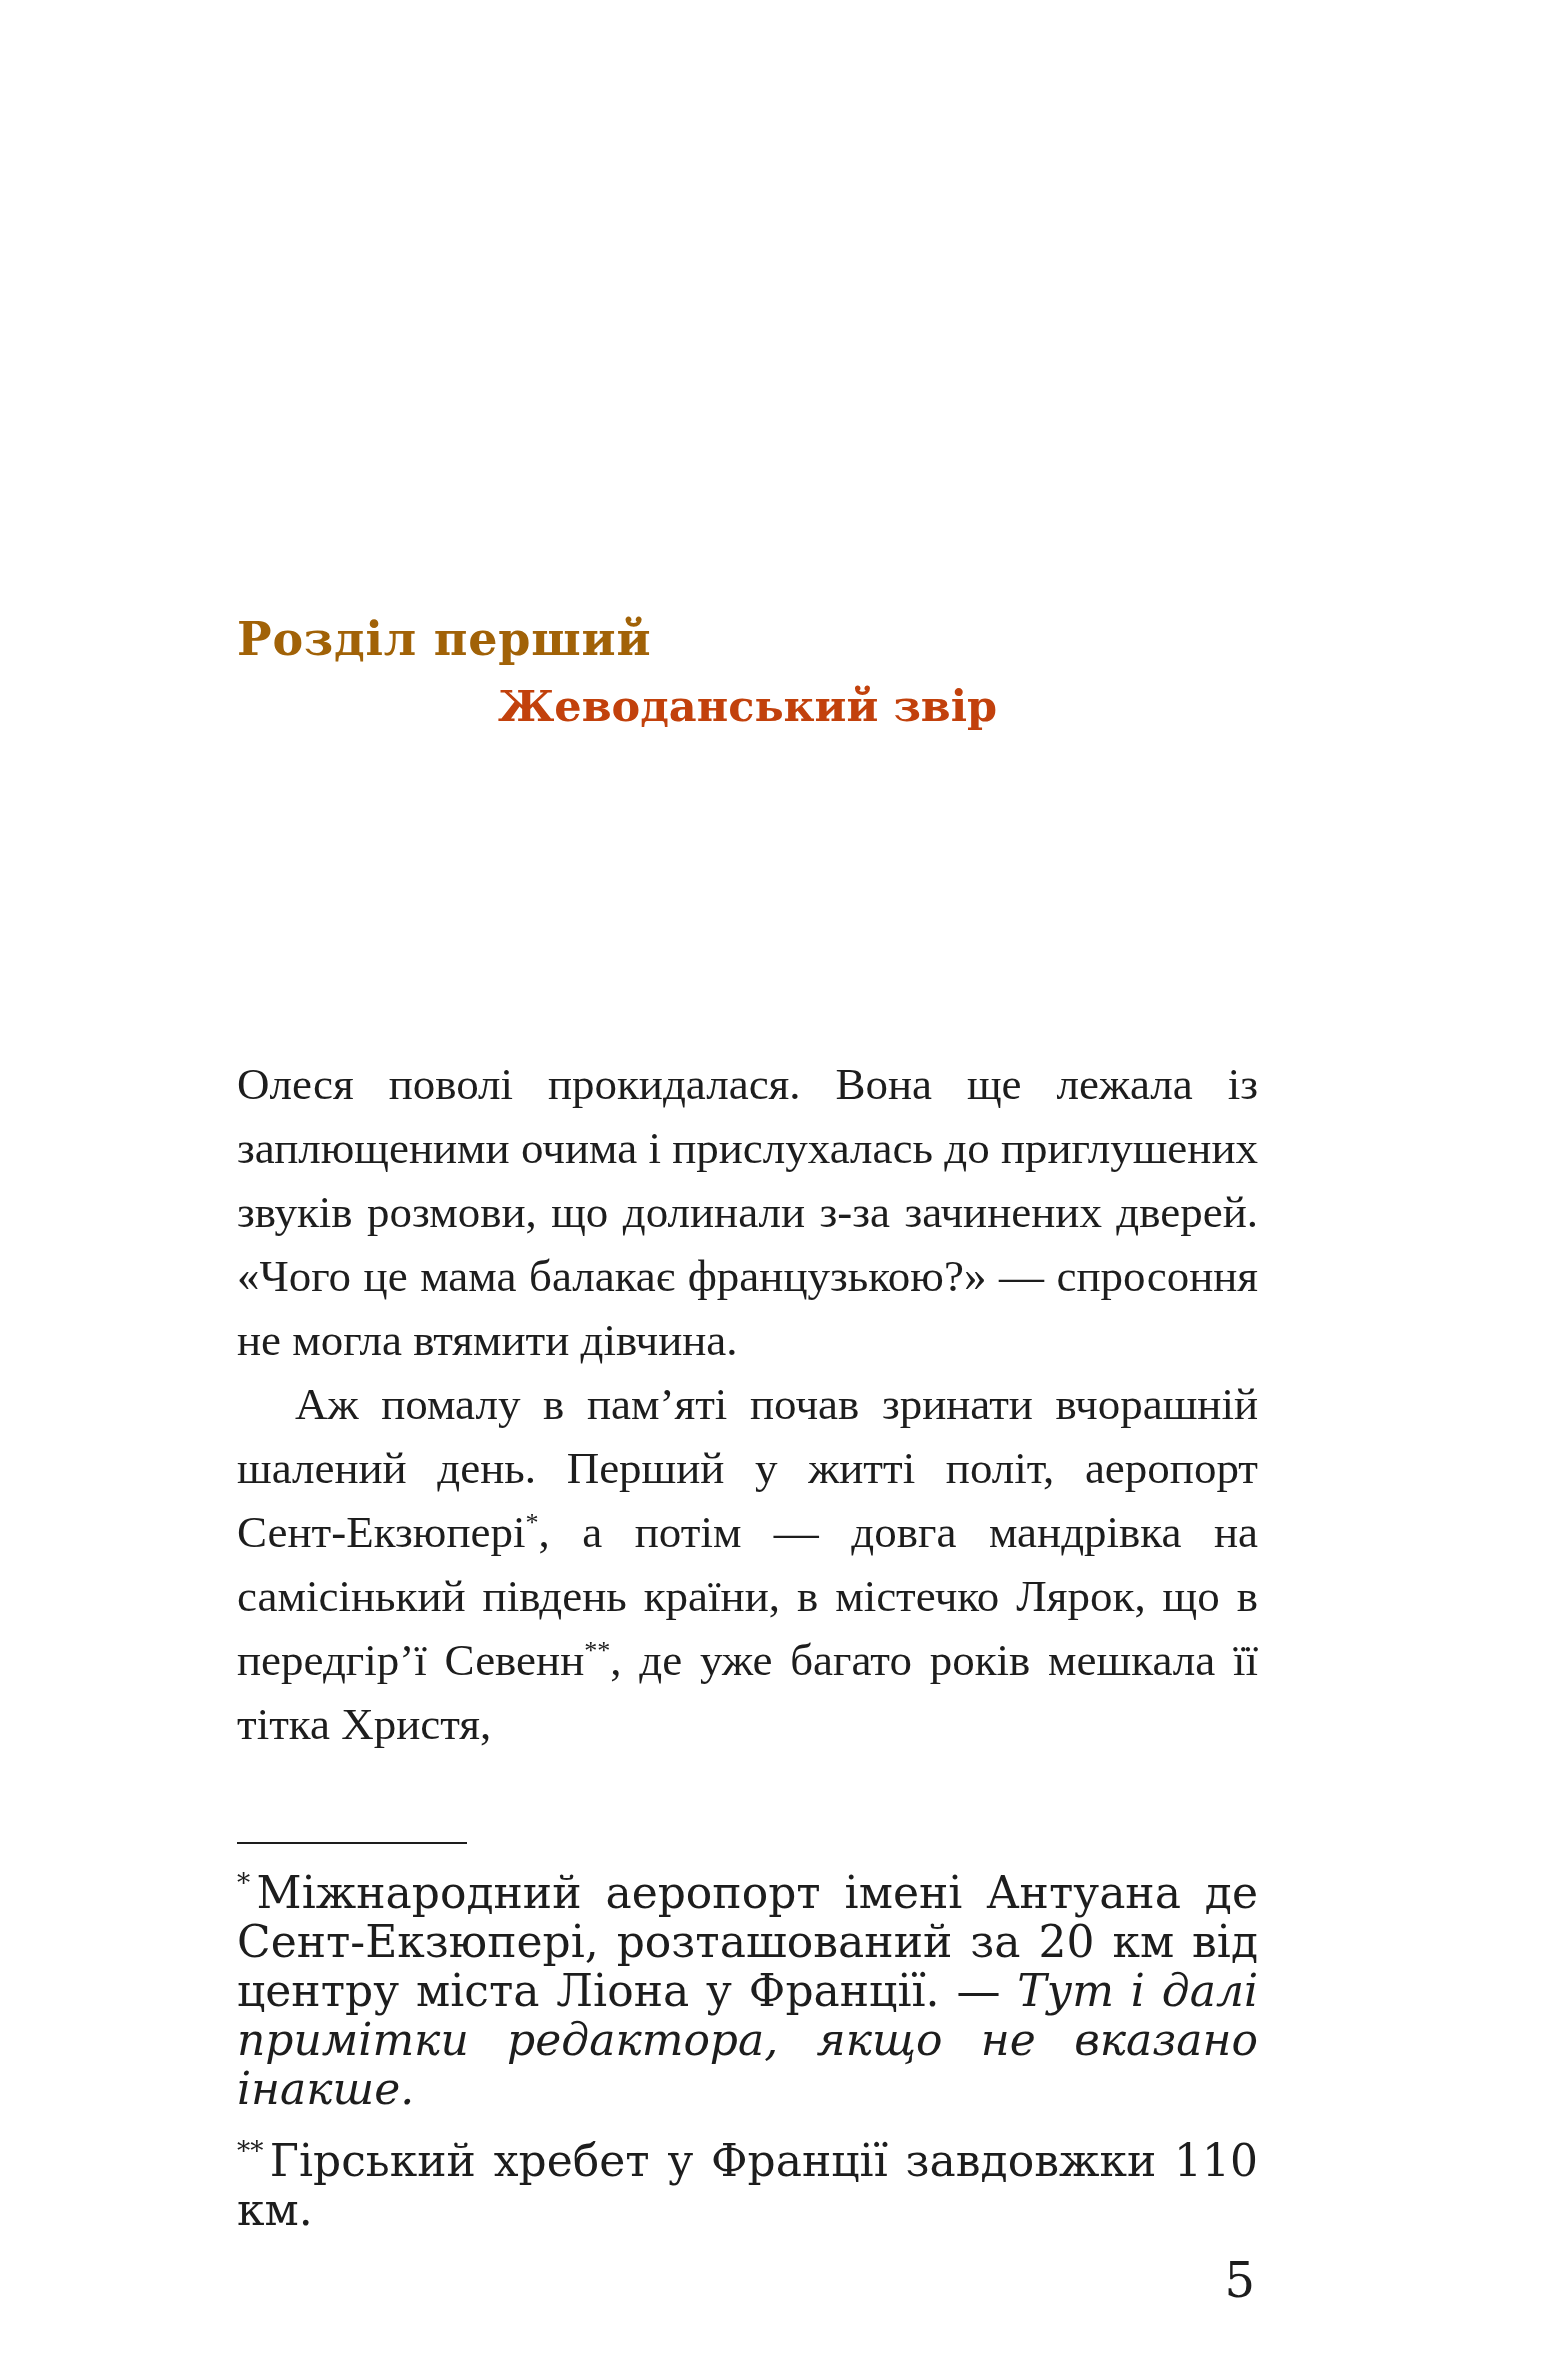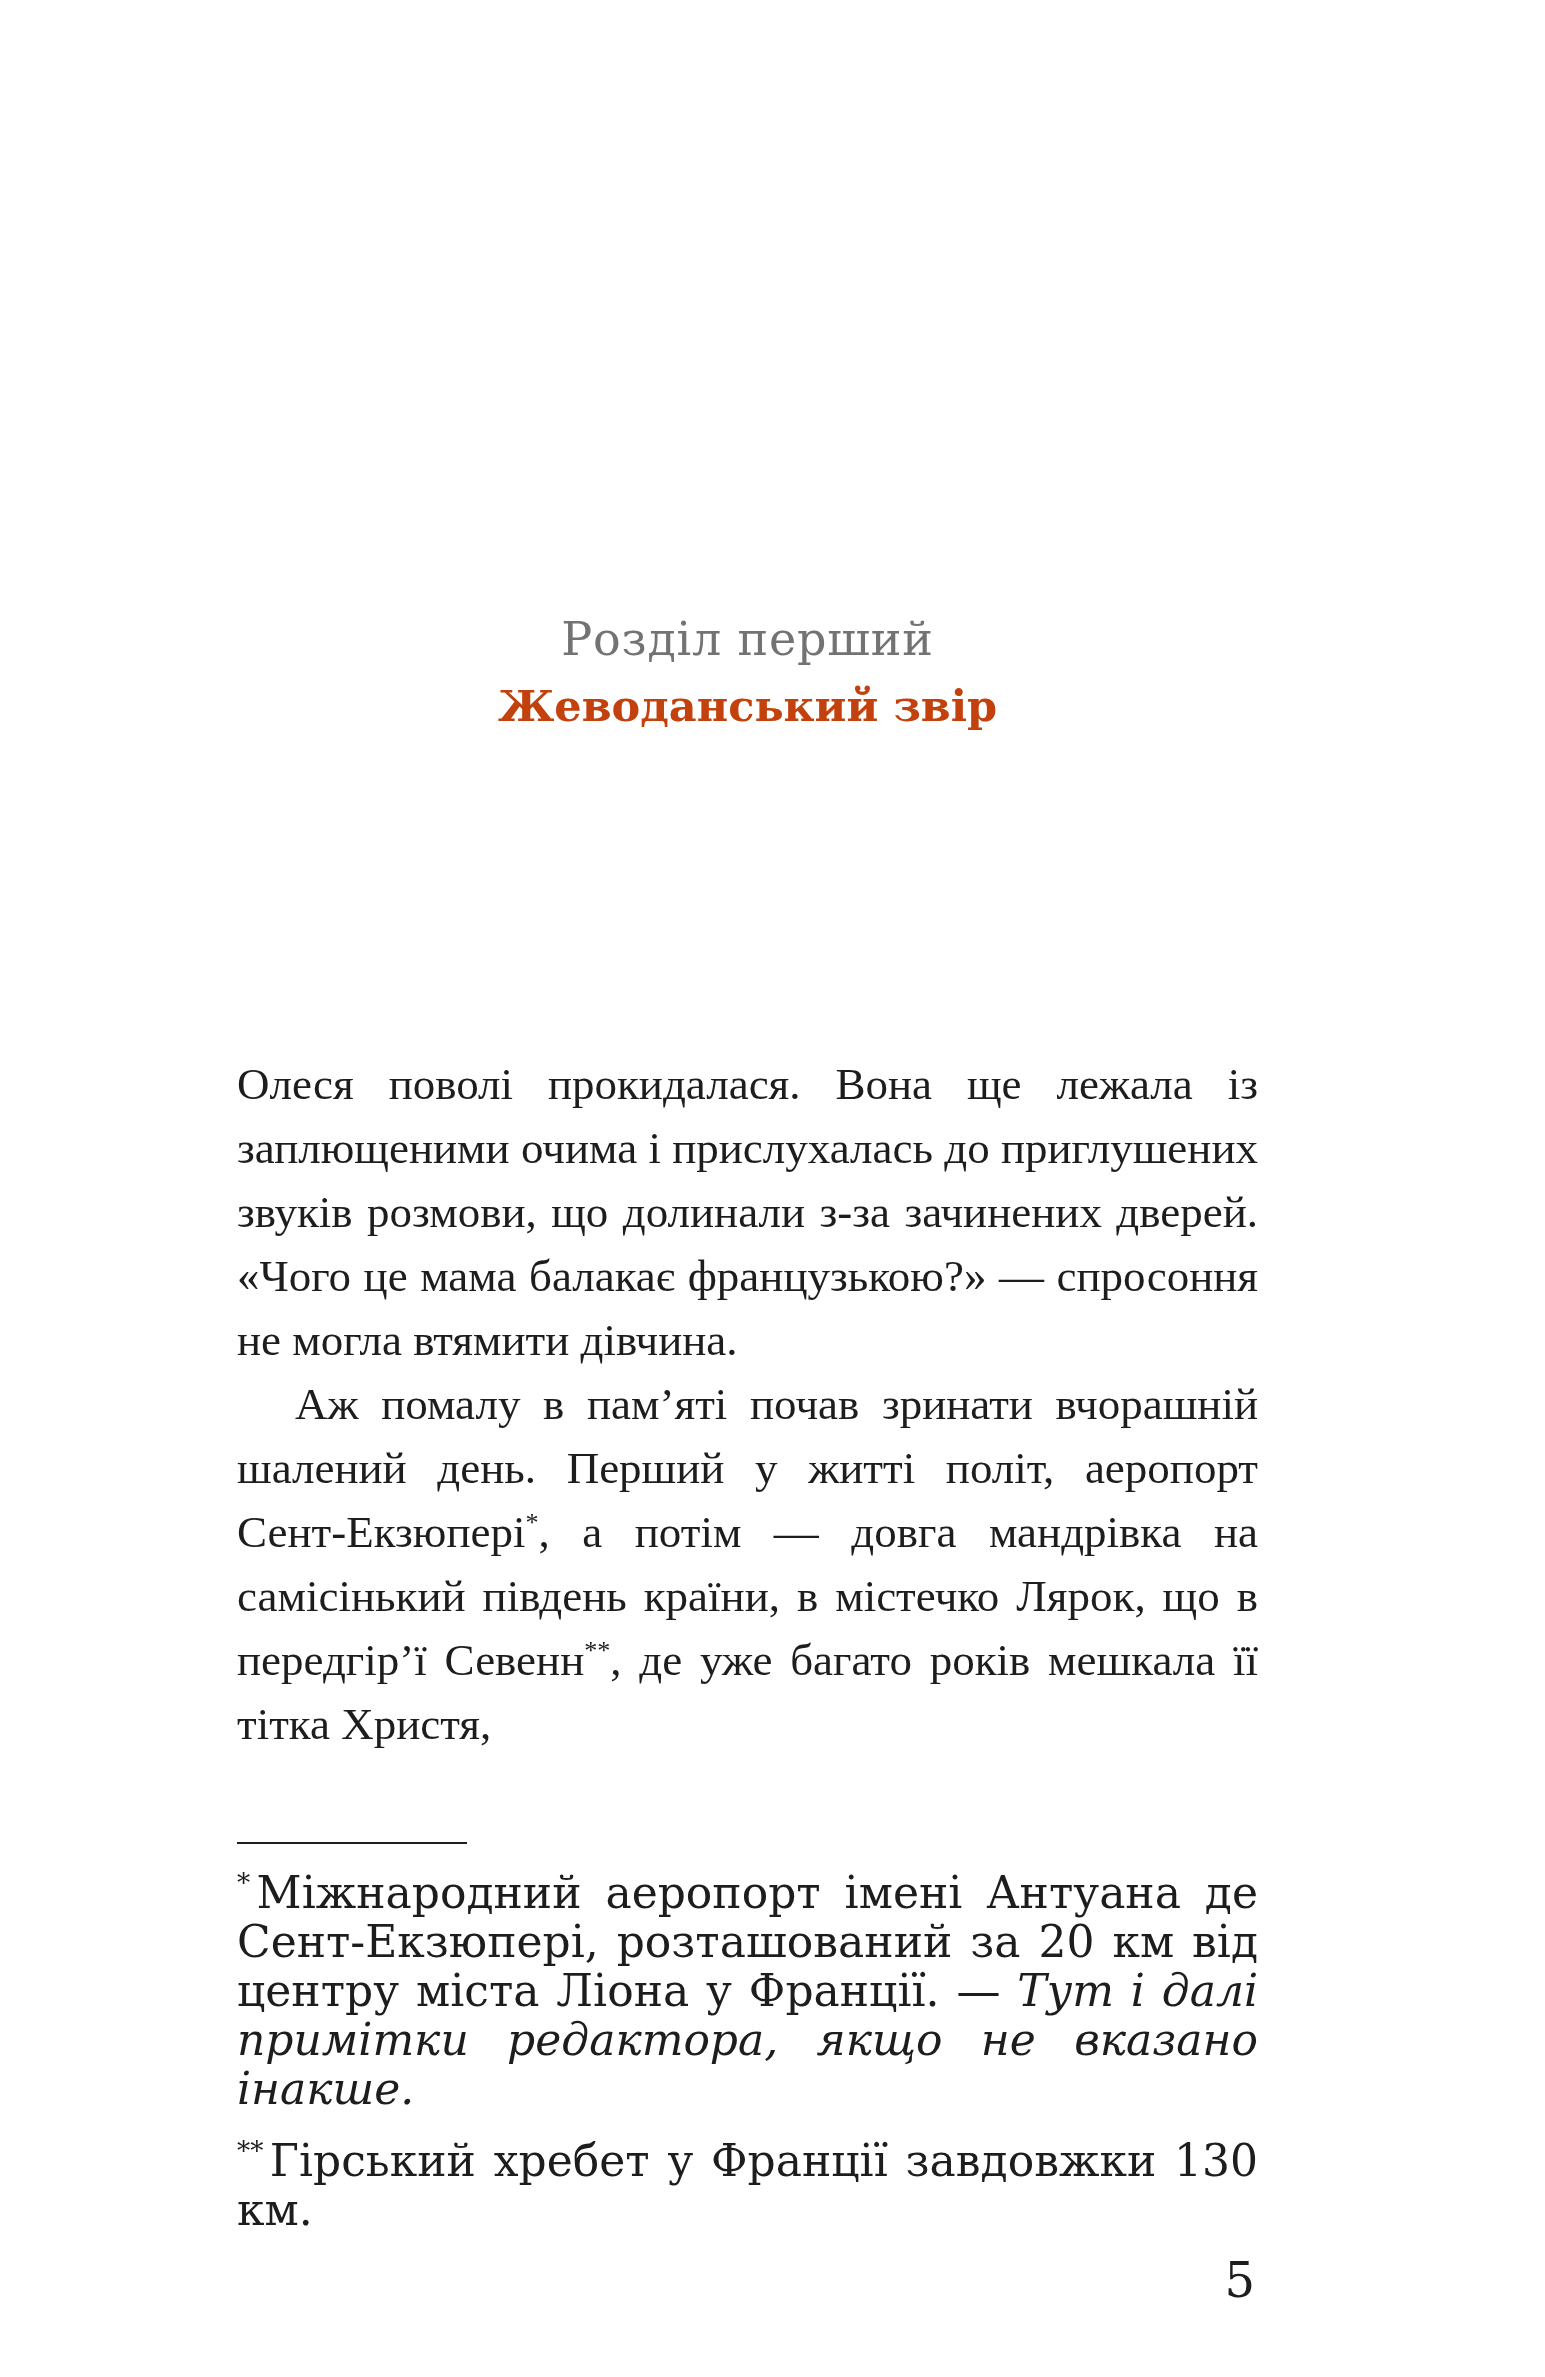--- a/index.html
+++ b/index.html
@@ -14,25 +14,24 @@
     overflow: hidden;
   }
   .content-col {
     position: absolute;
     left: 237px;
     top: 0;
     width: 1021px;
   }
   .chapter-label {
     margin-top: 612px;
-    text-align: center;
-    font-weight: normal;
+    font-weight: bold;
     font-size: 46px;
     line-height: 1.18;
-    color: #737373;
+    color: #a16207;
     letter-spacing: 0.8px;
   }
   .chapter-title {
     margin-top: 16px;
     text-align: center;
     font-weight: bold;
     font-size: 43px;
     line-height: 1.15;
     color: #c2410c;
   }
@@ -100,21 +99,21 @@
     </div>
 
   </div>
 
   <div class="footnote-block">
 
     <div class="footnote-rule"></div>
 
     <div class="footnotes">
       <div class="footnote"><sup class="fn-marker">*</sup><span>Міжнародний аеропорт імені Антуана де Сент-Екзюпері, розташований за 20 км від центру міста Ліона у Франції. — </span><span class="fn-italic">Тут і далі примітки редактора, якщо не вказано інакше.</span></div>
-      <div class="footnote"><sup class="fn-marker">**</sup><span>Гірський хребет у Франції завдовжки 130 км.</span></div>
+      <div class="footnote"><sup class="fn-marker">**</sup><span>Гірський хребет у Франції завдовжки 110 км.</span></div>
     </div>
 
   </div>
 
   <div class="page-number">5</div>
 
 </div>
 
 
 </body></html>

